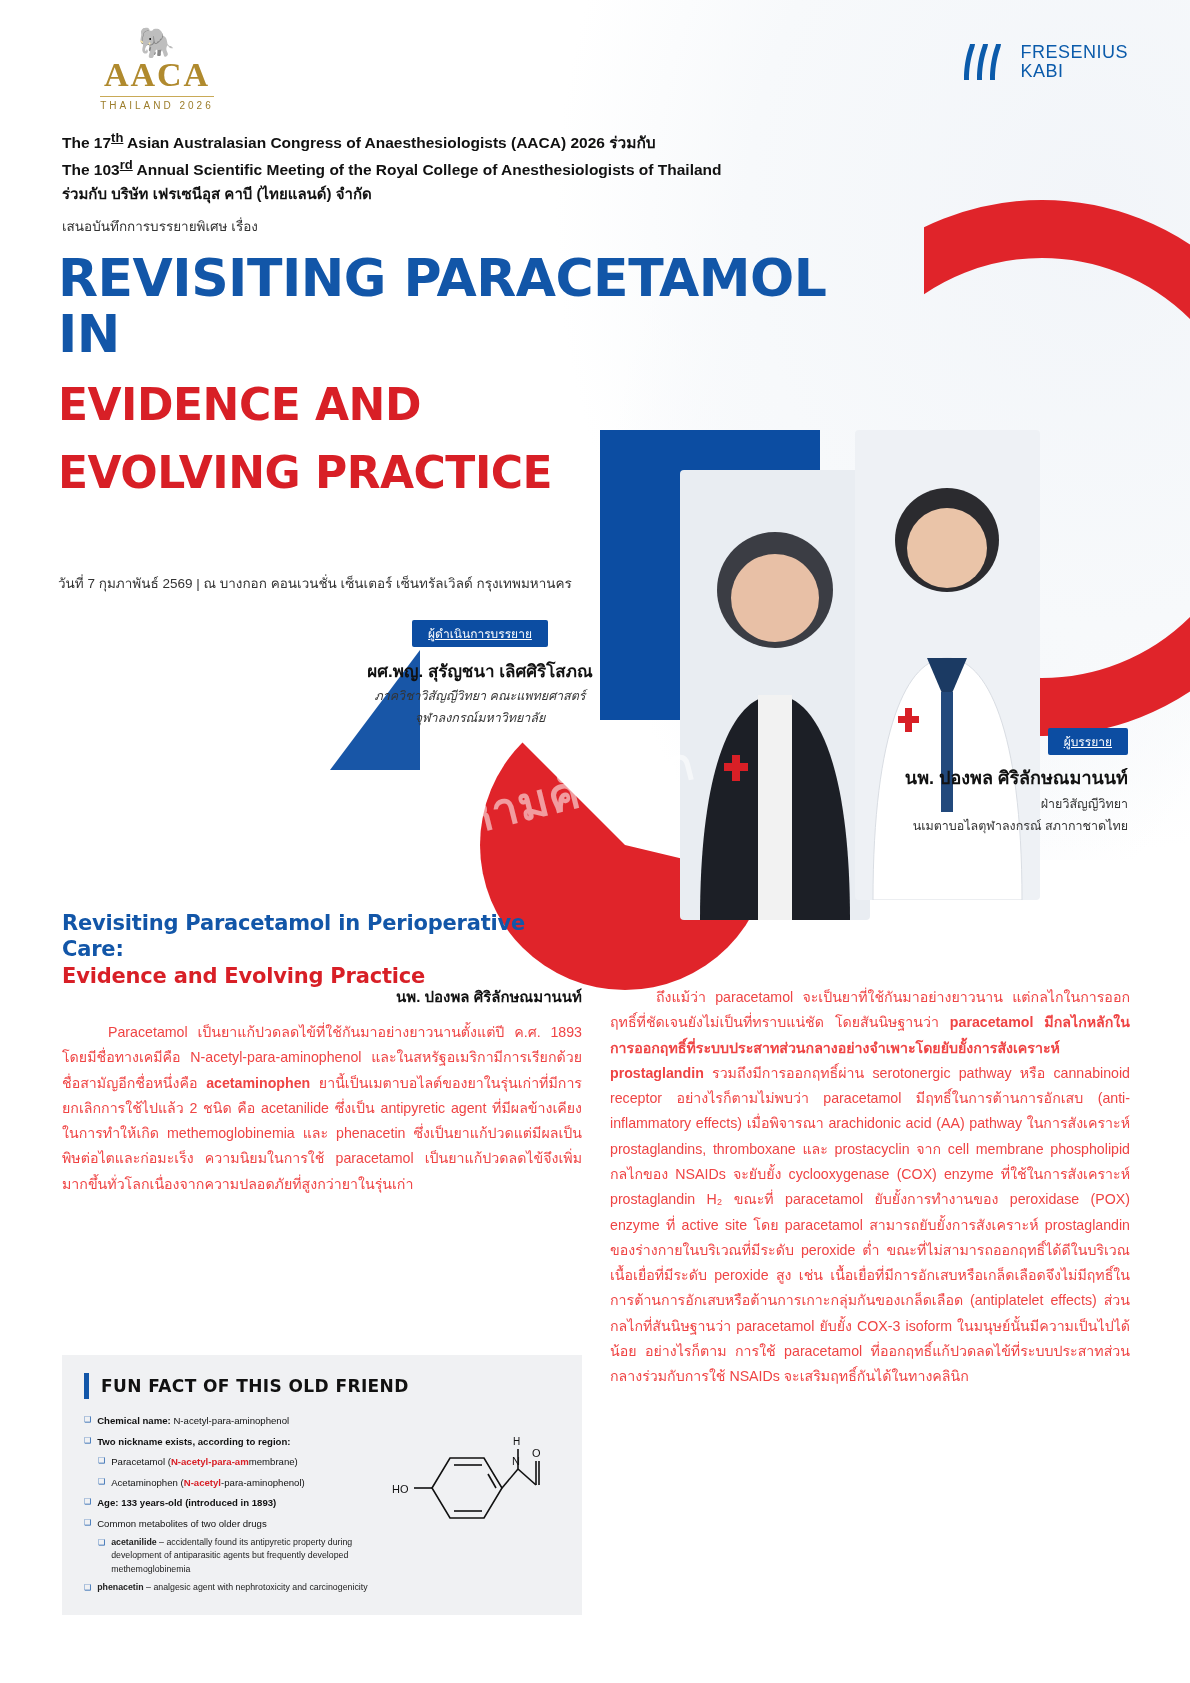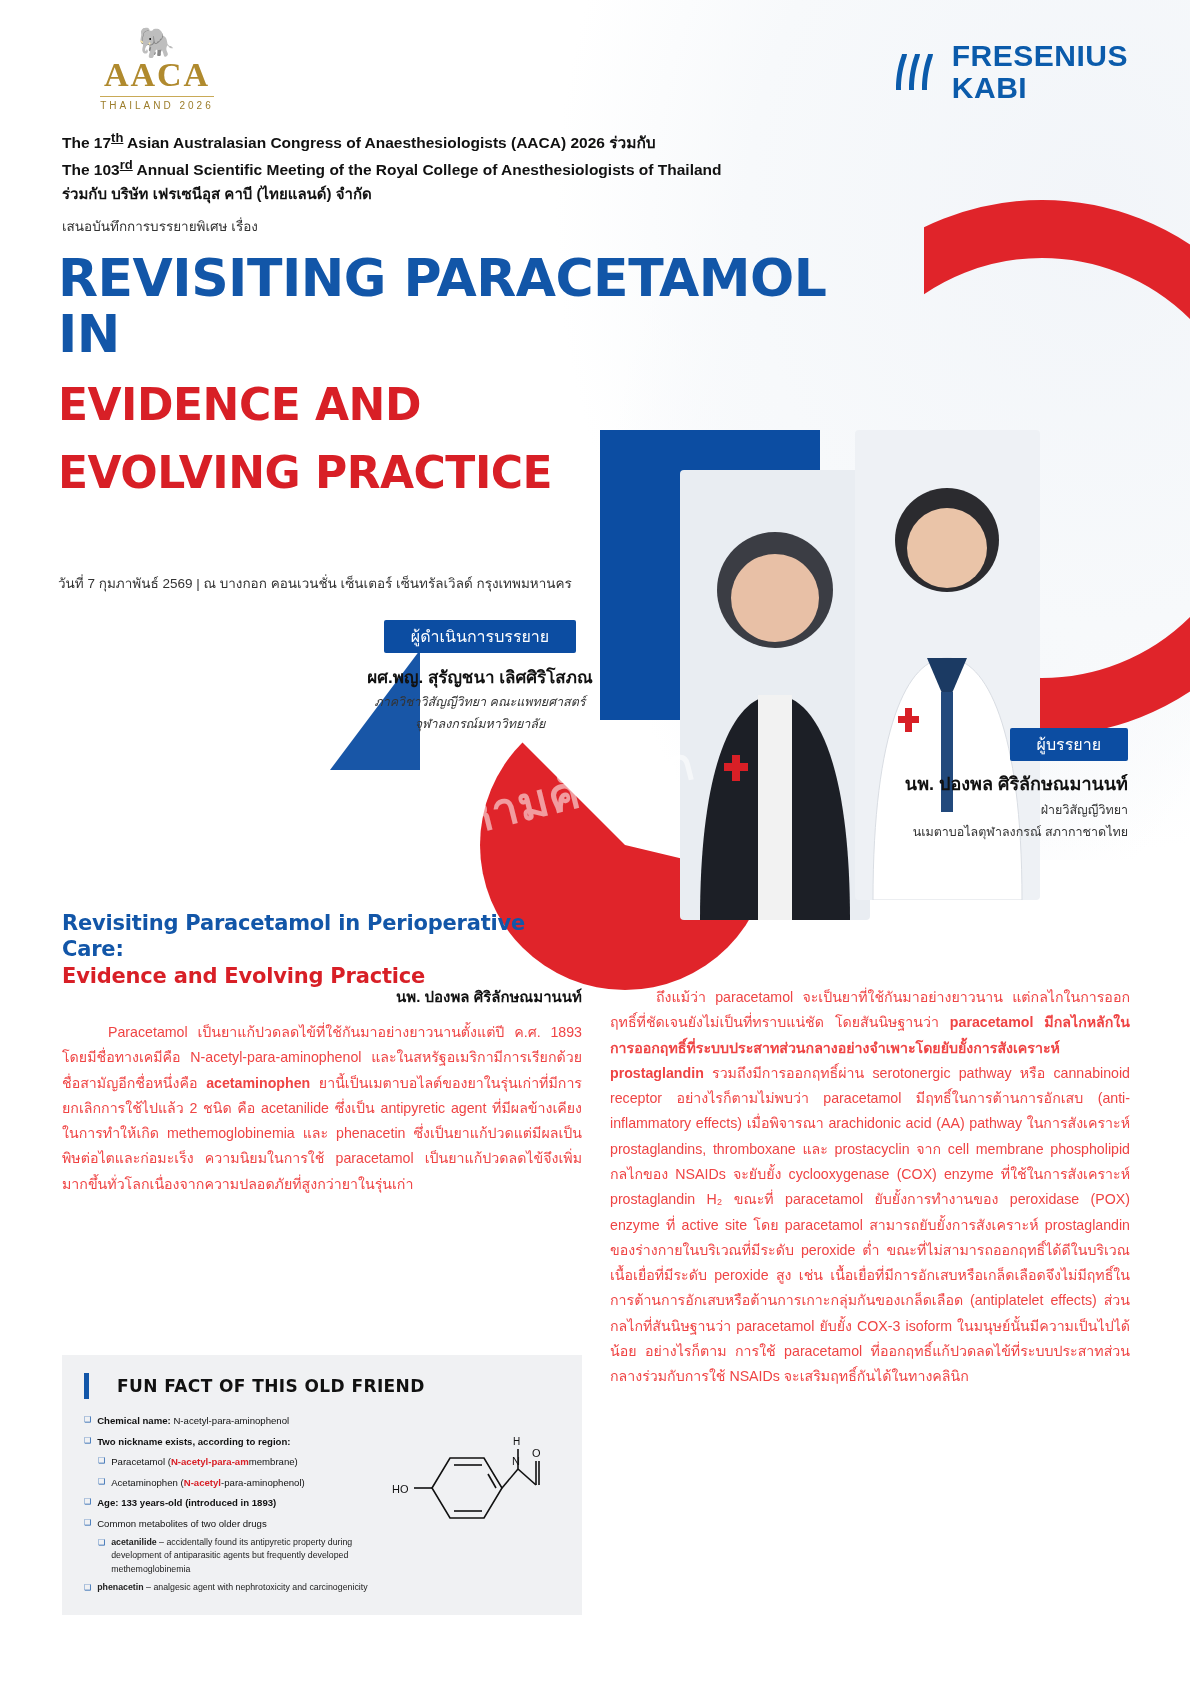--- a/index.html
+++ b/index.html
@@ -56,21 +56,21 @@
   .logo-aaca .aaca{
     font-size:34px;font-weight:700;color:#b08a2e;letter-spacing:2px;line-height:1;
     font-family:"Liberation Serif", serif;
   }
   .logo-aaca .sub{
     font-size:10px;letter-spacing:3px;color:#9c7d2a;margin-top:4px;
     border-top:1px solid #c9aa57;padding-top:3px;display:inline-block;
   }
   .logo-fk{position:absolute;right:62px;top:40px;z-index:5;display:flex;align-items:center;gap:14px;}
   .fk-mark{width:46px;height:44px;}
-  .fk-text{font-size:30px;font-weight:700;color:#0b5bab;line-height:1.08;letter-spacing:.5px;}
+  .fk-text{font-size:18px;font-weight:400;color:#0b5bab;line-height:1.08;letter-spacing:.5px;}
 
   .congress{position:absolute;left:62px;top:128px;width:840px;z-index:5;}
   .congress .l{font-size:15.5px;font-weight:700;color:#111;line-height:1.55;}
   .congress .l sup{font-size:13px;text-decoration:underline;}
   .congress .th{font-size:15px;font-weight:700;color:#111;line-height:1.6;}
   .present{position:absolute;left:62px;top:215px;font-size:13.5px;color:#333;z-index:5;text-align:center;}
 
   
   .title{position:absolute;left:58px;top:250px;width:840px;z-index:5;}
   .title .blue{
@@ -80,22 +80,22 @@
   }
   .title .red{
     font-family:"DejaVu Sans", sans-serif;
     font-size:44px;line-height:1.12;font-weight:800;color:#d81f26;
     margin-top:18px;letter-spacing:-.5px;
   }
   .date{position:absolute;left:58px;top:572px;font-size:13.5px;color:#333;z-index:5;}
 
   
   .tag{
-    display:inline-block;background:#0c4da2;color:#fff;font-size:16px;
-    padding:4px 27px;border-radius:2px;
+    display:inline-block;background:#0c4da2;color:#fff;font-size:12px;
+    padding:4px 16px;border-radius:2px;text-decoration:underline;
   }
   .moderator{position:absolute;left:300px;top:620px;width:360px;text-align:center;z-index:6;}
   .moderator .nm{font-size:17px;font-weight:700;color:#111;margin-top:10px;}
   .moderator .af{font-size:12.5px;color:#333;line-height:1.5;margin-top:3px;font-style:italic;}
   .speaker{position:absolute;right:62px;top:728px;width:420px;text-align:right;z-index:6;}
   .speaker .nm{font-size:18px;font-weight:700;color:#111;margin-top:8px;}
   .speaker .af{font-size:12.5px;color:#333;line-height:1.5;margin-top:3px;}
 
   
   .photo{
@@ -124,21 +124,21 @@
   .col-r{left:610px;top:985px;width:520px;}
   .col b{font-weight:700;}
   .indent{text-indent:46px;}
 
   
   .funfact{
     position:absolute;left:62px;top:1355px;width:520px;height:260px;
     background:#f0f1f3;z-index:5;
   }
   .funfact .hdr{
-    display:flex;align-items:center;gap:28px;padding:18px 0 0 22px;
+    display:flex;align-items:center;gap:12px;padding:18px 0 0 22px;
   }
   .funfact .bar{width:5px;height:26px;background:#1256a8;}
   .funfact h3{
     margin:0;font-family:"DejaVu Sans", sans-serif;
     font-size:17px;font-weight:700;color:#111;letter-spacing:.4px;
   }
   .ff-body{display:flex;padding:14px 18px 0 22px;gap:10px;}
   .ff-list{width:300px;font-size:9.6px;line-height:1.62;color:#111;}
   .ff-list .li{display:flex;gap:6px;margin-bottom:5px;}
   .ff-list .sq{color:#1256a8;font-size:8px;line-height:1.7;}

